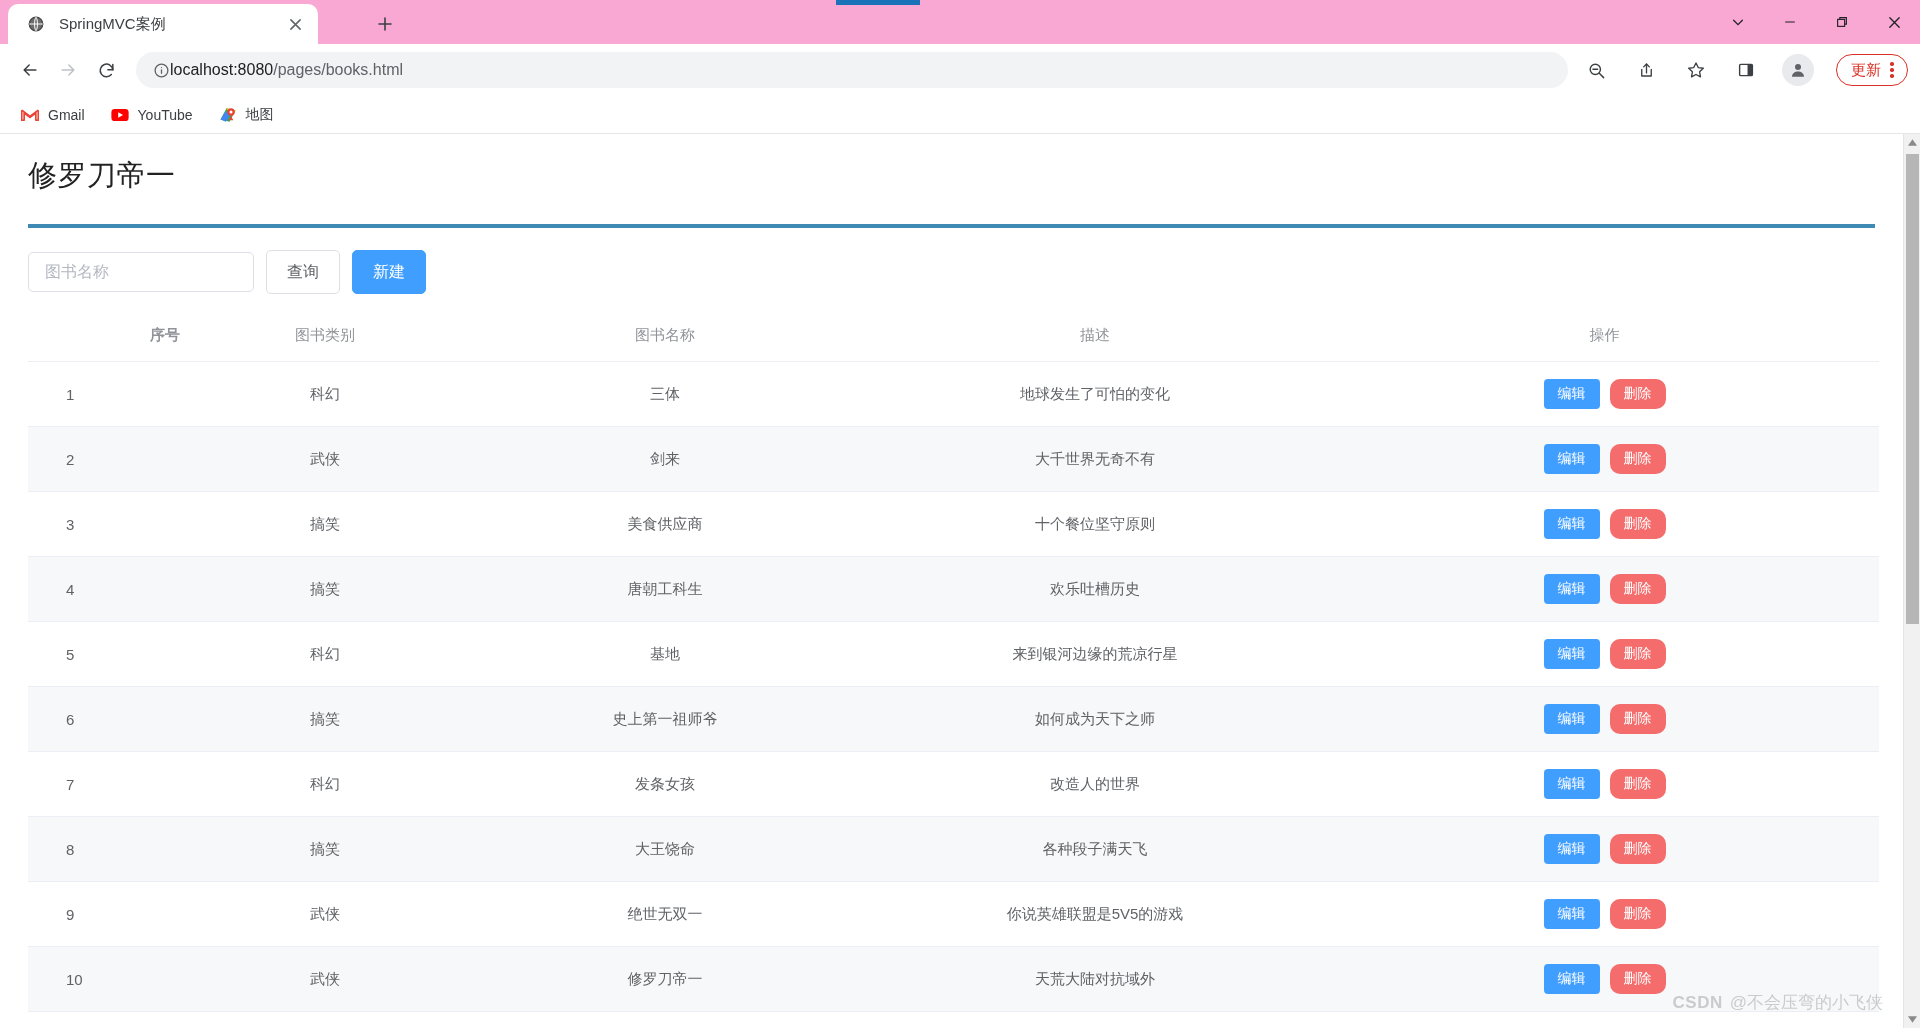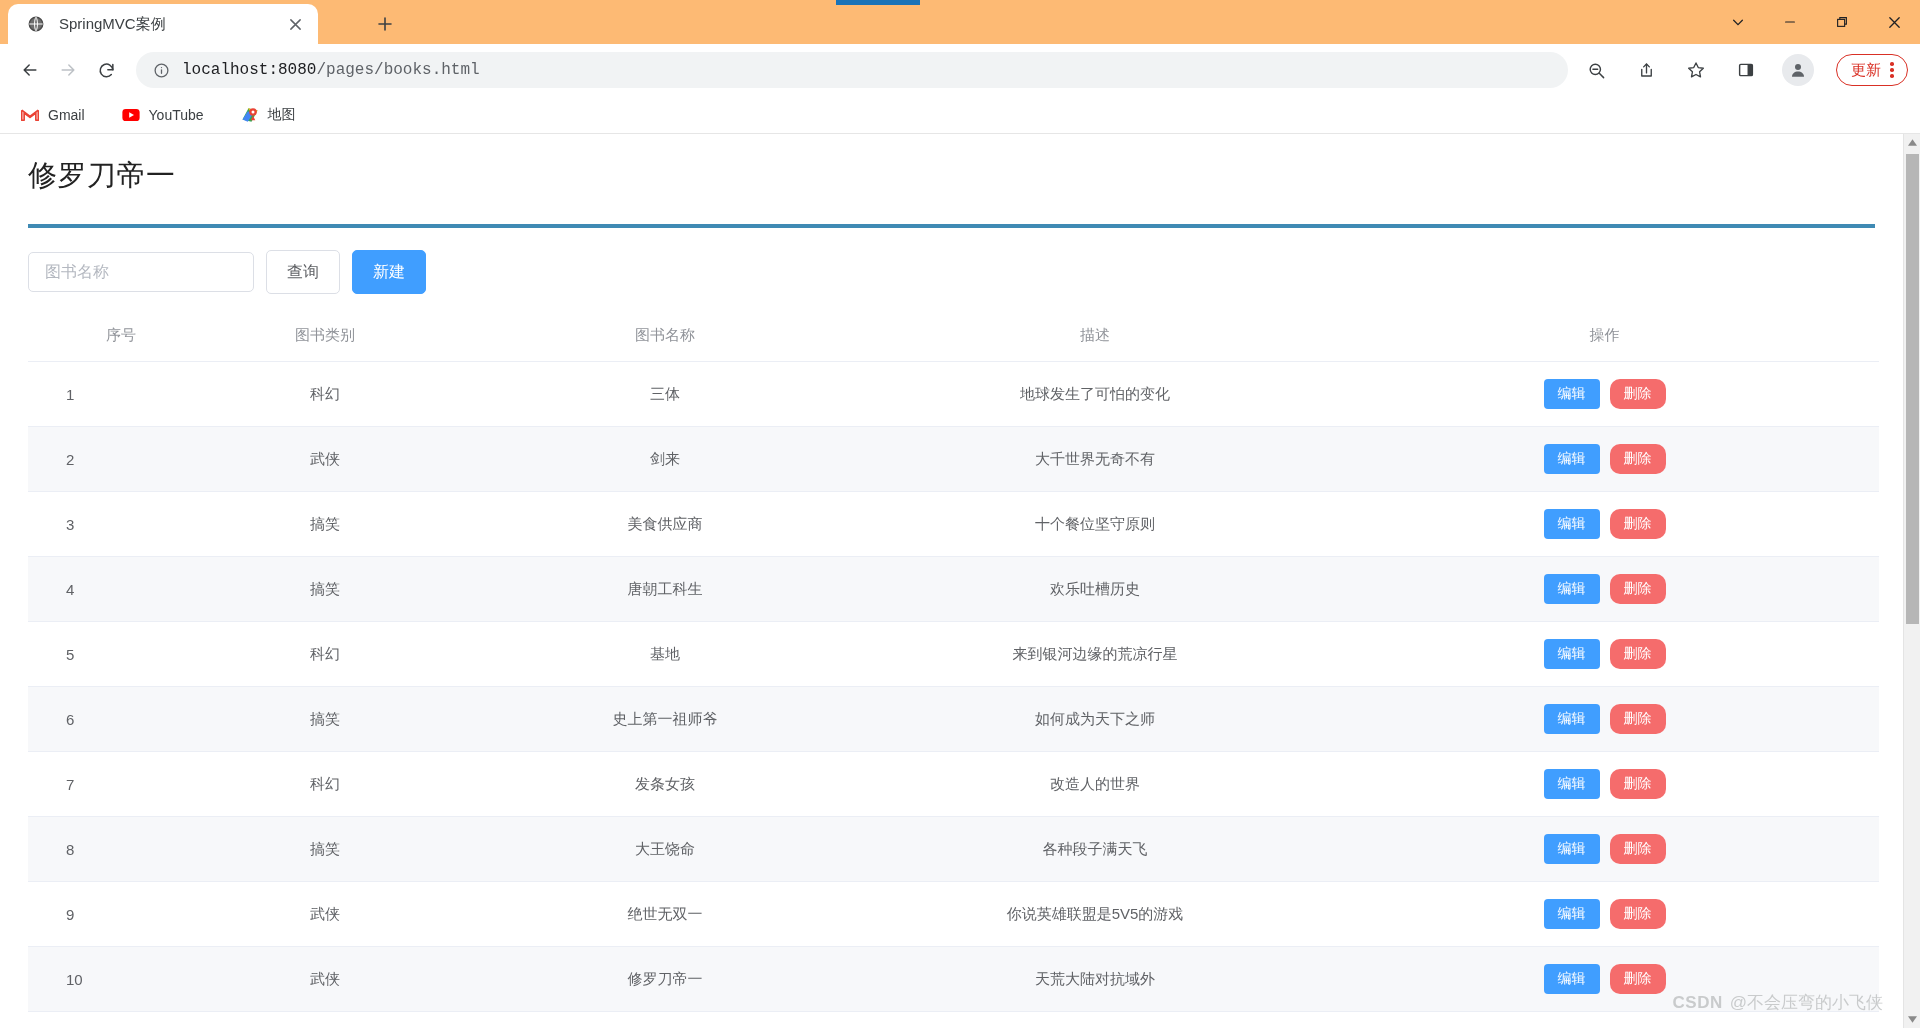--- a/index.html
+++ b/index.html
@@ -8,21 +8,21 @@
     overflow: hidden;
     font-family: "Liberation Sans", "DejaVu Sans", sans-serif;
     background: #ffffff;
   }
 
   
   .browser { width: 1920px; height: 1028px; display: flex; flex-direction: column; }
 
   .tabstrip {
     height: 44px;
-    background: #fdba74;
+    background: #f9a8d4;
     display: flex;
     align-items: flex-end;
     position: relative;
     flex: 0 0 44px;
     gap: 38px;
   }
   .top-blue-bar {
     position: absolute;
     left: 836px; top: 0; width: 84px; height: 5px;
     background: #1a73b8;
@@ -94,24 +94,23 @@
     height: 36px;
     background: #f1f3f4;
     border-radius: 18px;
     display: flex; align-items: center;
     padding: 0 16px;
     margin: 0 8px 0 10px;
     min-width: 0;
   }
   .omnibox-icon { width: 18px; height: 18px; flex: 0 0 18px; color: #5f6368; display: flex; align-items: center; justify-content: center; }
   .omnibox-url {
-    margin-left: 12px;
     font-size: 16px;
     color: #202124;
-    white-space: nowrap; overflow: hidden; text-overflow: ellipsis; font-family: Liberation Mono, monospace;
+    white-space: nowrap; overflow: hidden; text-overflow: ellipsis;
   }
   .omnibox-url .host { color: #202124; }
   .omnibox-url .path { color: #5f6368; }
   .tool-icons { display: flex; align-items: center; gap: 14px; }
   .tool-btn {
     width: 36px; height: 36px;
     display: flex; align-items: center; justify-content: center;
     border-radius: 50%;
     color: #3c4043;
   }
@@ -133,21 +132,21 @@
     margin-left: 4px;
   }
   .update-pill .kebab { width: 18px; display: flex; flex-direction: column; align-items: center; gap: 2.5px; }
   .update-pill .kebab i { width: 3.5px; height: 3.5px; border-radius: 50%; background: #d93025; display: block; }
 
   .bookmarks {
     height: 38px; flex: 0 0 38px;
     background: #ffffff;
     display: flex; align-items: center;
     padding: 0 12px;
-    gap: 19px;
+    gap: 8px;
     border-bottom: 1px solid #e6e6e6;
   }
   .bm {
     display: flex; align-items: center; gap: 9px;
     padding: 5px 9px;
     border-radius: 5px;
     font-size: 14px;
     color: #3c4043;
     white-space: nowrap;
   }
@@ -224,21 +223,21 @@
     table-layout: fixed;
   }
   table.book-table th {
     font-weight: 400;
     font-size: 15px;
     color: #909399;
     padding: 14px 0 16px 0;
     border-bottom: 1px solid #ebeef5;
     text-align: center;
   }
-  table.book-table th.col-idx { text-align: center; padding-left: 34px; width: 152px; }
+  table.book-table th.col-idx { text-align: right; padding-left: 34px; width: 152px; font-weight: bold; }
   table.book-table th.col-cat { width: 290px; }
   table.book-table th.col-name { width: 390px; }
   table.book-table th.col-desc { width: 470px; }
   table.book-table th.col-ops { width: auto; }
 
   table.book-table td {
     font-size: 15px;
     color: #606266;
     padding: 17px 0;
     border-bottom: 1px solid #ebeef5;

